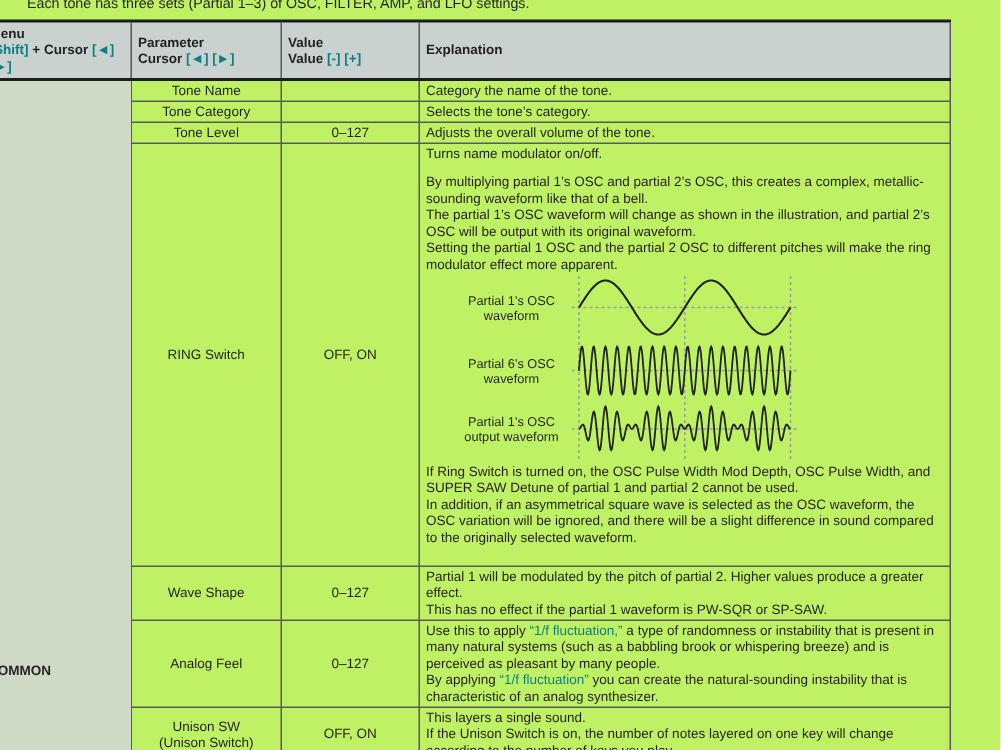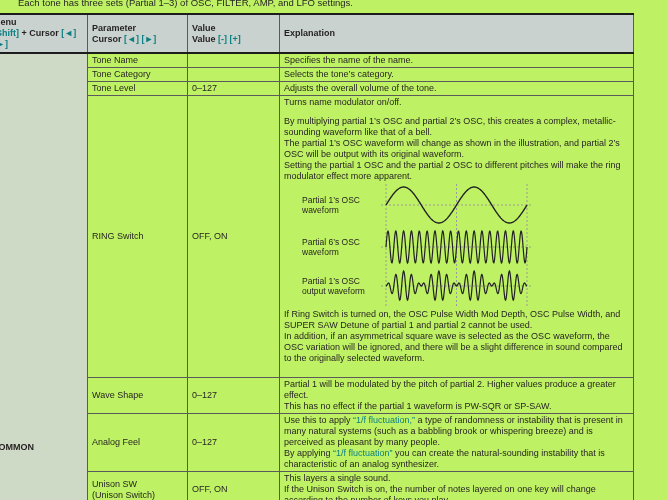--- a/index.html
+++ b/index.html
@@ -12,24 +12,24 @@
   .spec th{background:#c9d2ce;font-weight:bold;border-top:2px solid #1c1c1c;
         border-bottom:2px solid #1c1c1c;padding:2px 4px;}
   th.menu-h{padding-left:42px;}
   .teal{color:#0d7f83;}
   .teal-bold{color:#0d7f83;font-weight:normal;}
   td.menu-cell{background:#cfdac6;position:relative;vertical-align:top;}
   .menu-label{position:absolute;top:388px;left:41px;font-weight:bold;font-size:9px;white-space:nowrap;}
   td.exp{vertical-align:top;padding-top:1px;}
   td.exp p{margin:0;}
   .gap-below{margin-bottom:8px !important;}
-  td.pcell,td.vcell{vertical-align:middle;}
+  td.pcell,td.vcell{vertical-align:middle;text-align:center;}
   
   .illus{position:relative;height:127px;margin-left:18px;width:256px;}
-  .wave-label{position:absolute;width:78px;left:0;font-size:8.5px;line-height:10px;}
+  .wave-label{position:absolute;width:78px;left:0;text-align:center;font-size:8.5px;line-height:10px;}
   .illus svg{position:absolute;left:79px;top:0;}
   .wave-path{fill:none;stroke:#222;}
   .guide{stroke:#9a9a9a;stroke-width:1;stroke-dasharray:2,2;fill:none;}
 </style>
 </head>
 <body>
 
 <div class="page">
 
   <div class="intro">Each tone has three sets (Partial 1–3) of OSC, FILTER, AMP, and LFO settings.</div>
@@ -58,21 +58,21 @@
       </th>
       <th>Explanation</th>
     </tr>
 
     <tr style="height:14px">
       <td class="menu-cell" rowspan="8">
         <div class="menu-label">COMMON</div>
       </td>
       <td class="pcell">Tone Name</td>
       <td class="vcell"></td>
-      <td class="exp">Specifies the name of the name.</td>
+      <td class="exp">Category the name of the tone.</td>
     </tr>
 
     <tr style="height:14px">
       <td class="pcell">Tone Category</td>
       <td class="vcell"></td>
       <td class="exp">Selects the tone’s category.</td>
     </tr>
 
     <tr style="height:14px">
       <td class="pcell">Tone Level</td>

